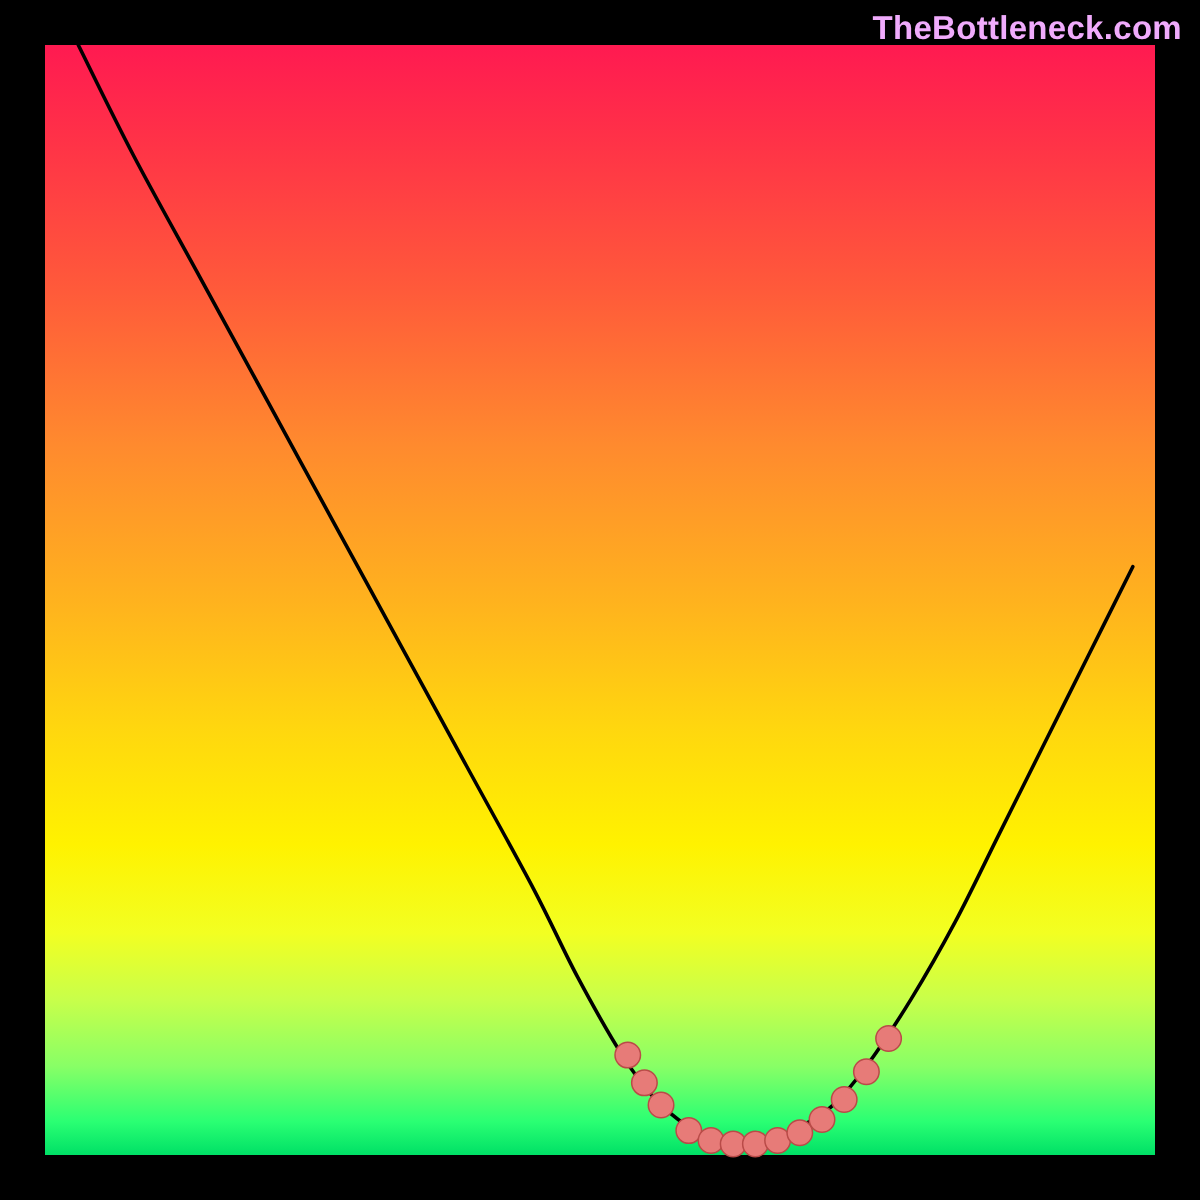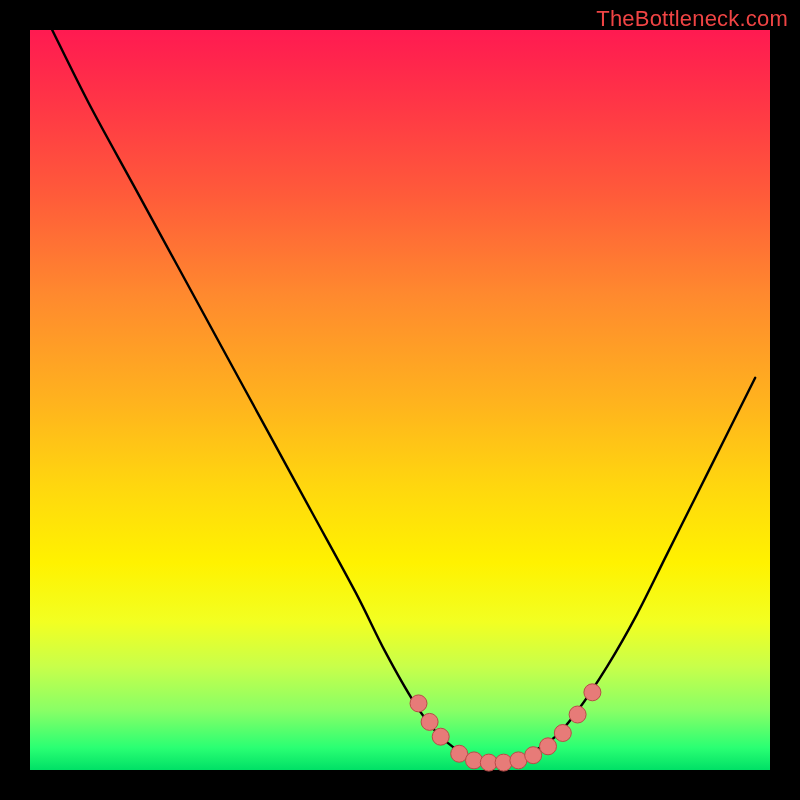--- a/index.html
+++ b/index.html
@@ -37,23 +37,23 @@
       #c8ff4a 86%,
       #88ff66 92%,
       #2aff73 97%,
       #00e066 100%
     );
   }
   .watermark {
     position: absolute;
     top: 6px;
     right: 12px;
-    color: #ef4444;
+    color: #f0abfc;
     font-size: 22px;
-    font-weight: 400;
+    font-weight: 700;
     letter-spacing: 0.2px;
     user-select: none;
   }
   svg.curve {
     position: absolute;
     left: 0;
     top: 0;
     width: 740px;
     height: 740px;
     overflow: visible;

